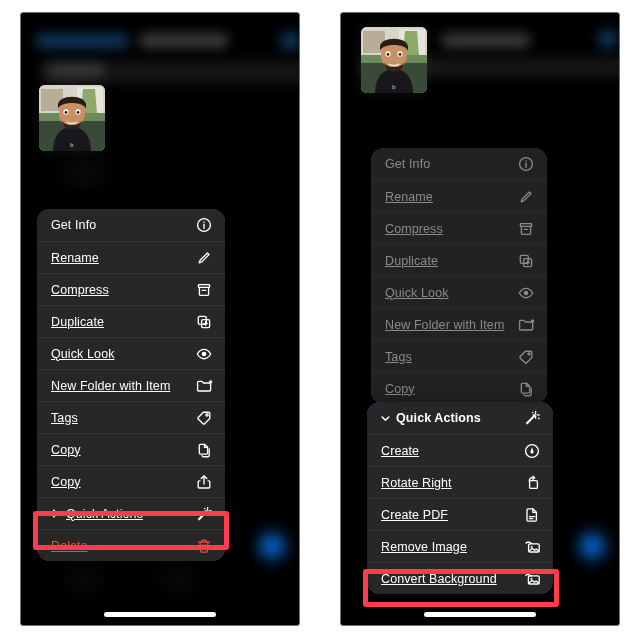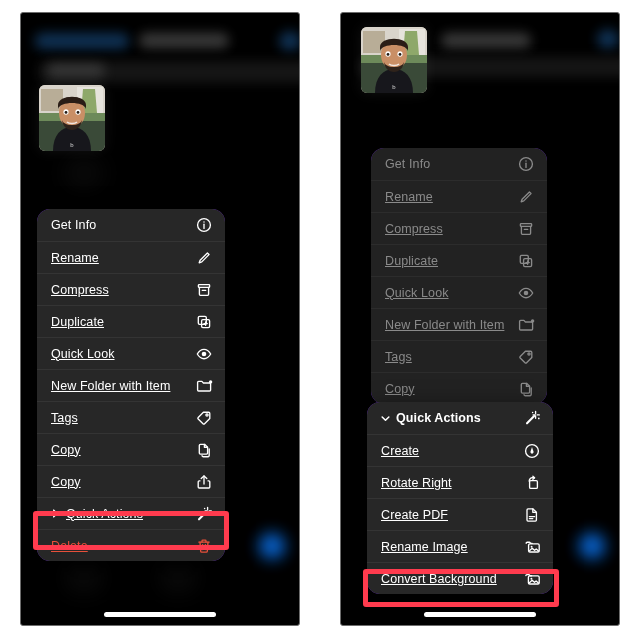--- a/index.html
+++ b/index.html
@@ -501,21 +501,21 @@
             <span class="row-icon">
               <svg width="16" height="16" viewBox="0 0 16 16">
                 <path d="M4 1.9 h5 L12.4 5.3 V13.1 a1 1 0 0 1 -1 1 H4 a1 1 0 0 1 -1 -1 V2.9 a1 1 0 0 1 1 -1 Z" stroke="currentColor" fill="none" stroke-width="1.35" stroke-linecap="round" stroke-linejoin="round"></path>
                 <path d="M8.8 2 V5.3 h3.4" stroke="currentColor" fill="none" stroke-width="1.35" stroke-linecap="round" stroke-linejoin="round"></path>
                 <path d="M5.4 9.6 h5.2 M5.4 11.6 h3.4" stroke="currentColor" fill="none" stroke-width="1.35" stroke-linecap="round" stroke-linejoin="round"></path>
               </svg>
             </span>
           </div>
           <div class="menu-row">
             <span class="row-label">
-              <span>Rename Image</span>
+              <span>Remove Image</span>
             </span>
             <span class="row-icon">
               <svg width="17" height="16" viewBox="0 0 17 16">
                 <path d="M2.2 4.2 a1 1 0 0 1 1 -1 h2.4 l1 1.1 h1.6" stroke="currentColor" fill="none" stroke-width="1.35" stroke-linecap="round" stroke-linejoin="round"></path>
                 <rect x="4.6" y="4.9" width="10.6" height="8.1" rx="1.3" stroke="currentColor" fill="none" stroke-width="1.35" stroke-linecap="round" stroke-linejoin="round"></rect>
                 <circle cx="7.6" cy="7.8" r="0.95" fill="currentColor"></circle>
                 <path d="M4.8 12.4 L8.2 9.2 L10.6 11.3 L12.2 9.9 L15.1 12.6" stroke="currentColor" stroke-width="1.3" fill="none" stroke-linejoin="round"></path>
               </svg>
             </span>
           </div>

